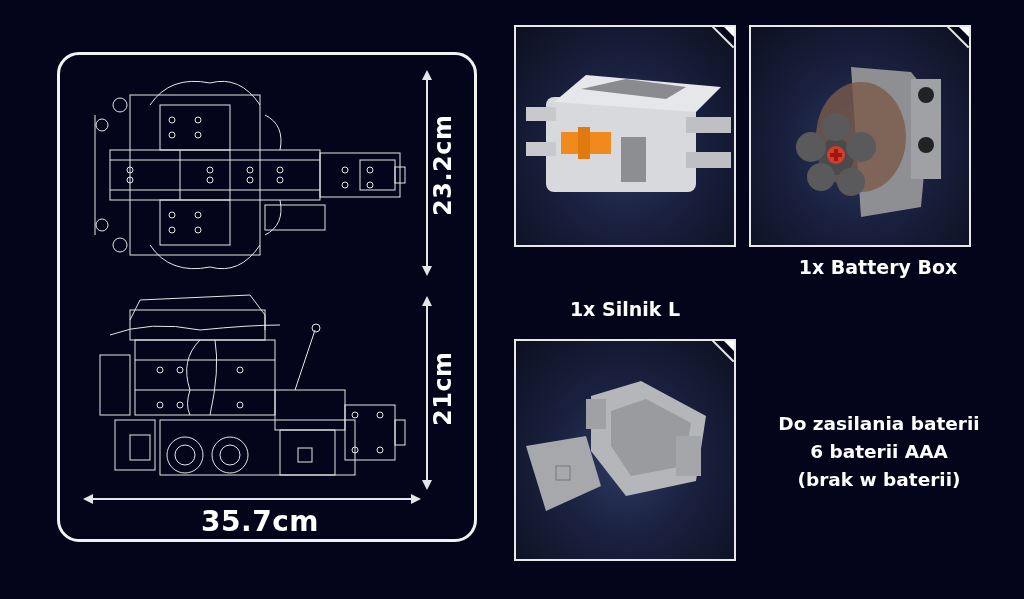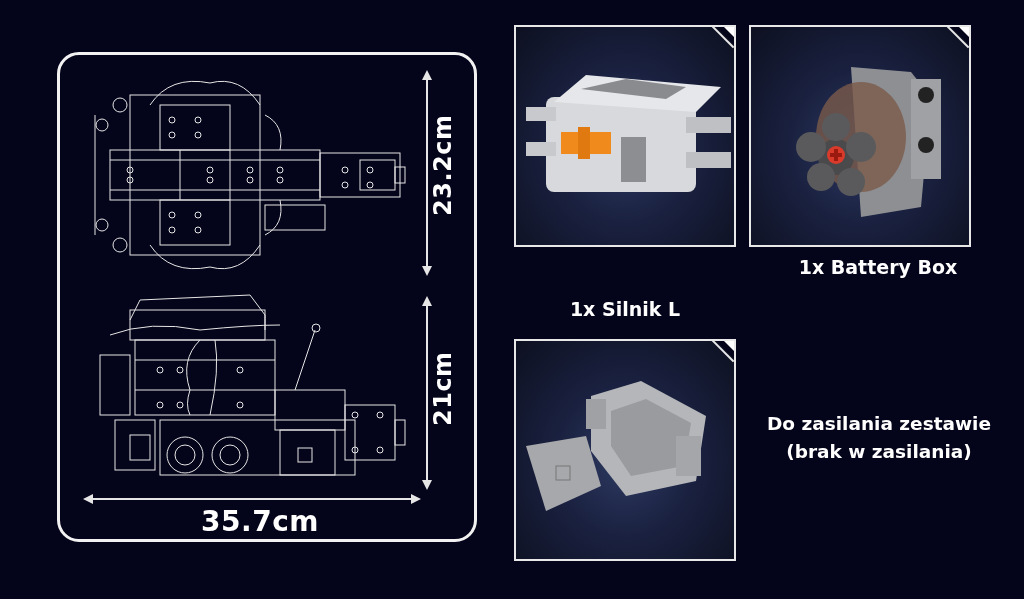--- a/index.html
+++ b/index.html
@@ -176,15 +176,16 @@
     <rect x="160" y="95" width="25" height="40" fill="#a5a6a9"></rect>
     <polygon points="10,105 70,95 85,145 30,170" fill="#a7a8ab"></polygon>
     <rect x="40" y="125" width="14" height="14" fill="none" stroke="#777" stroke-width="1"></rect>
   </svg>
   <div class="corner"></div>
   <div class="corner-line"></div>
   <div class="corner-tri"></div>
 </div>
 
 <div class="note">
-  <div>Do zasilania zestawie</div>
-  <div>(brak w zasilania)</div>
+  <div>Do zasilania baterii</div>
+  <div>6 baterii AAA</div>
+  <div>(brak w baterii)</div>
 </div>
 
 </body></html>

